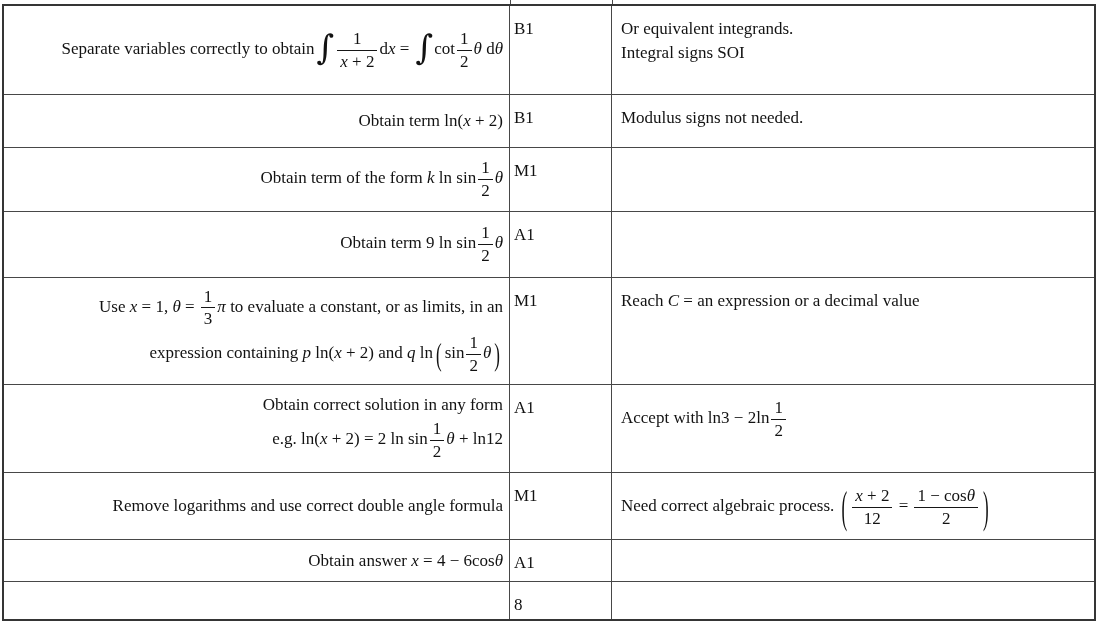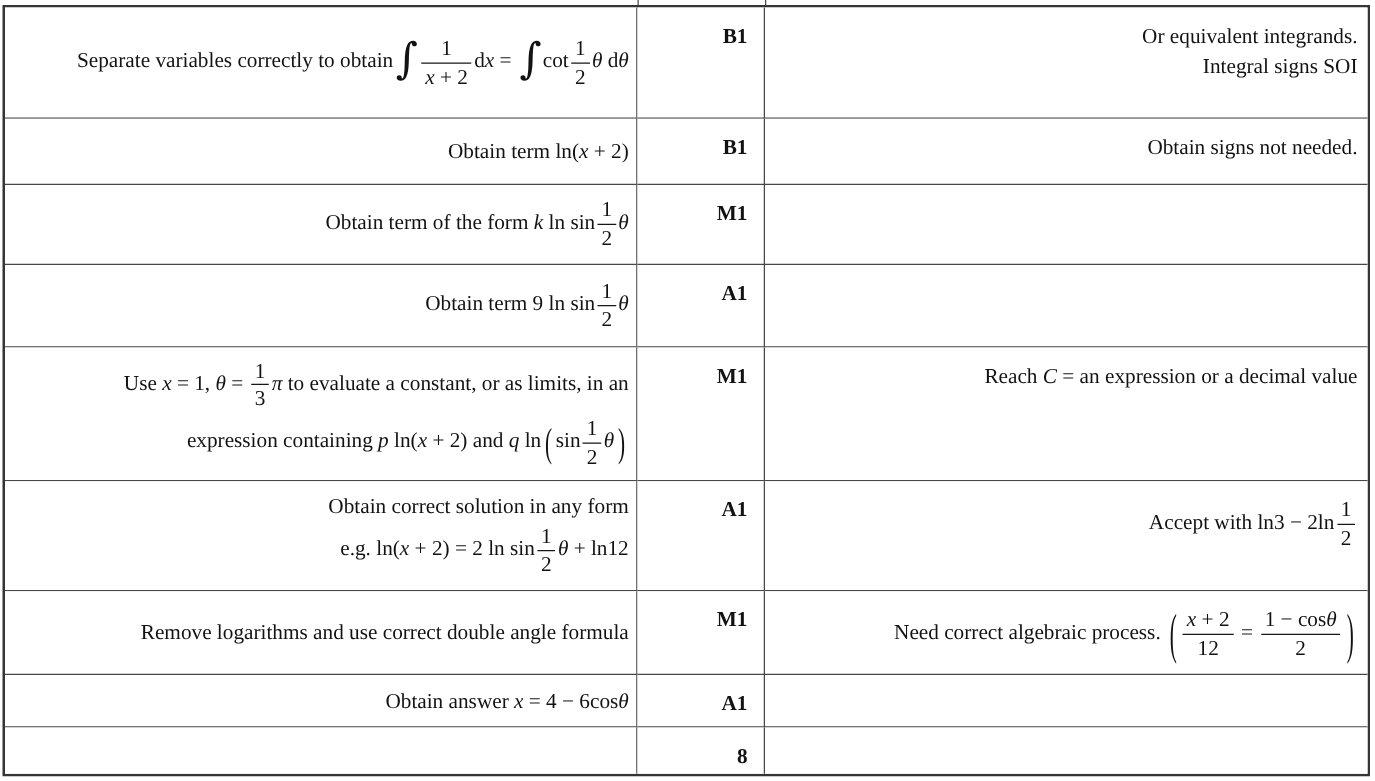--- a/index.html
+++ b/index.html
@@ -42,33 +42,33 @@
     grid-template-rows: 89px 53px 64px 66px 107px 88px 67px 42px auto;
     box-sizing: border-box;
   }
   .cell {
     box-sizing: border-box;
     border-right: 1px solid #474747;
     border-bottom: 1px solid #474747;
     background: #ffffff;
     overflow: hidden;
   }
-  .cell:nth-child(3n) { border-right: none; align-items: flex-end; }
+  .cell:nth-child(3n) { border-right: none; }
   .cell:nth-last-child(-n+3) { border-bottom: none; }
   .ans {
     display: flex;
     flex-direction: column;
     justify-content: center;
     padding: 4px 6px 4px 9px;
     align-items: flex-end;
   }
   .mark {
-    text-align: right;
+    text-align: left;
     padding: 13px 13px 0 4px;
-    font-weight: bold;
+    font-weight: normal;
   }
   .guid {
     padding: 11px 8px 2px 9px;
     display: flex;
     flex-direction: column;
     justify-content: flex-start;
   }
   .line { margin: 2px 0; white-space: nowrap; }
   .it { font-style: italic; }
   .frac {
@@ -116,21 +116,21 @@
       <div class="cell mark"><span>B1</span></div>
       <div class="cell guid">
         <div class="line"><span>Or equivalent integrands.</span></div>
         <div class="line"><span>Integral signs SOI</span></div>
       </div>
       <div class="cell ans">
         <div class="line"><span>Obtain term  ln(</span><span class="it">x</span><span> + 2)</span></div>
       </div>
       <div class="cell mark"><span>B1</span></div>
       <div class="cell guid">
-        <div class="line"><span>Obtain signs not needed.</span></div>
+        <div class="line"><span>Modulus signs not needed.</span></div>
       </div>
       <div class="cell ans">
         <div class="line"><span>Obtain term of the form  </span><span class="it">k</span><span> ln sin</span><span class="frac"><span class="num"><span>1</span></span><span class="den"><span>2</span></span></span><span class="it">θ</span></div>
       </div>
       <div class="cell mark"><span>M1</span></div>
       <div class="cell guid"></div>
       <div class="cell ans">
         <div class="line"><span>Obtain term  9 ln sin</span><span class="frac"><span class="num"><span>1</span></span><span class="den"><span>2</span></span></span><span class="it">θ</span></div>
       </div>
       <div class="cell mark"><span>A1</span></div>

